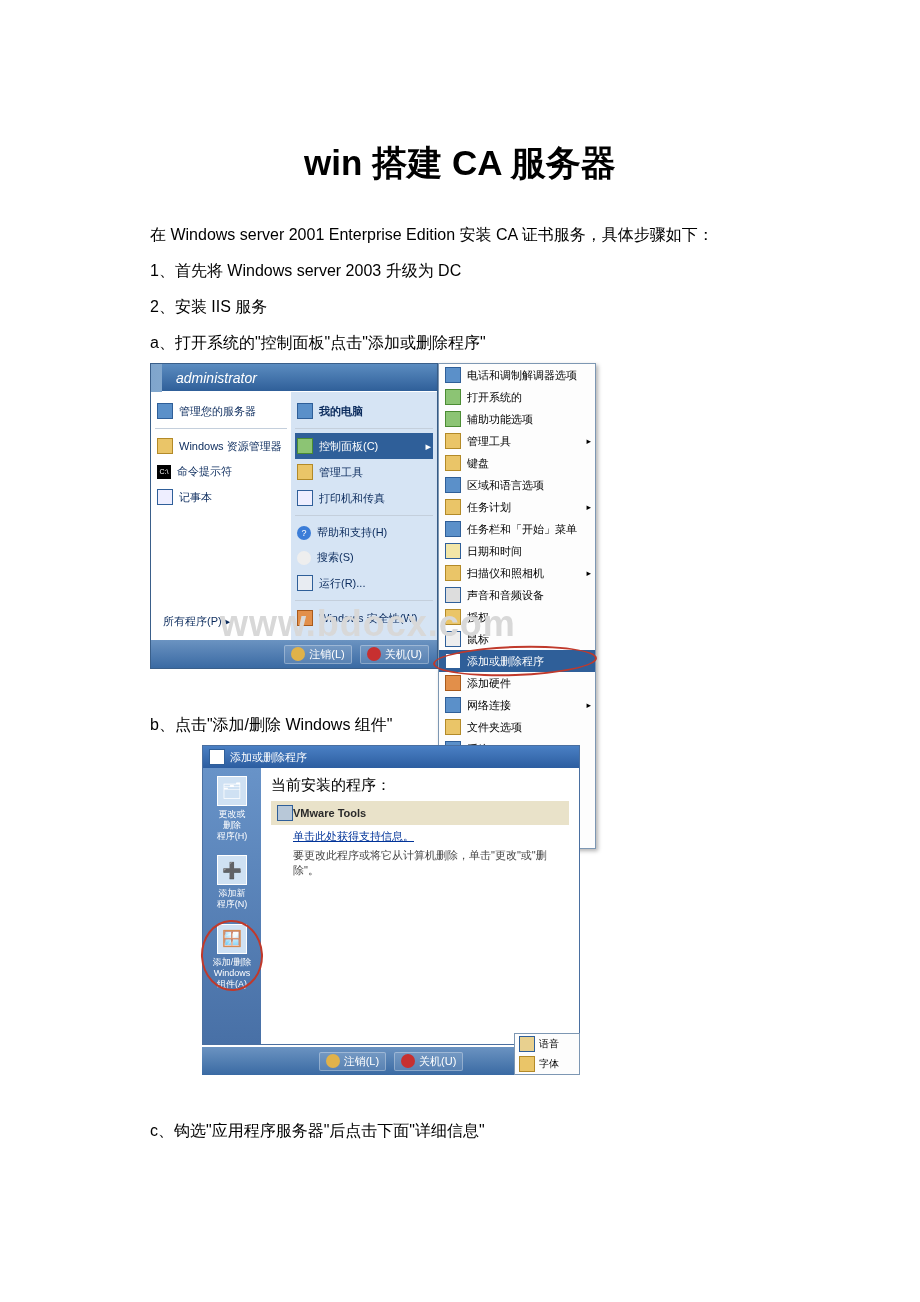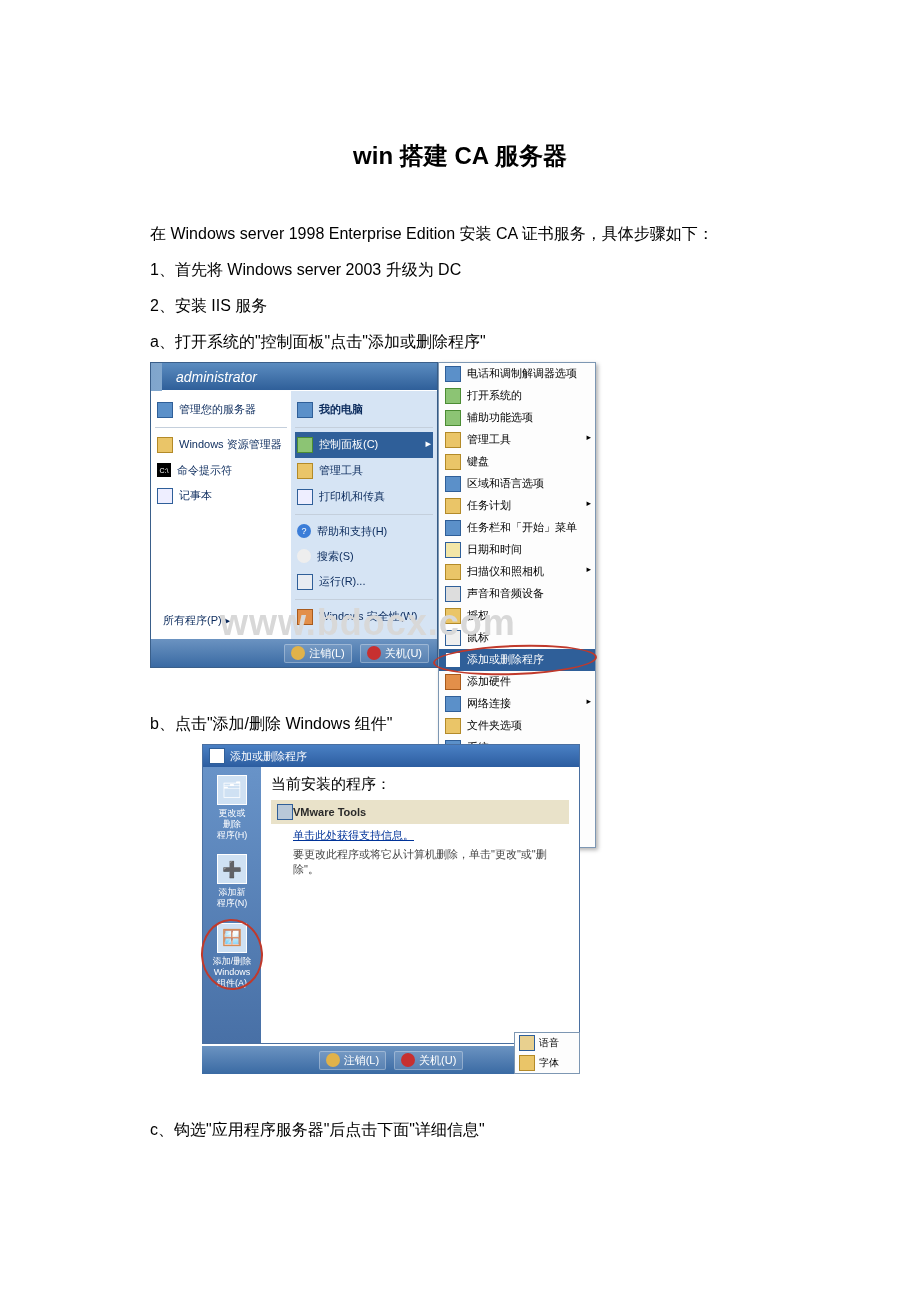--- a/index.html
+++ b/index.html
@@ -6,24 +6,24 @@
     margin: 0;
     background: #fff;
     font-family: "Microsoft YaHei", "SimSun", Arial, sans-serif;
     width: 920px;
   }
   .page {
     padding: 140px 150px 60px 150px;
   }
   .title {
     text-align: center;
-    font-size: 24px;
+    font-size: 35px;
     font-weight: bold;
     color: #000;
-    margin: 0 0 46px 0;
+    margin: 0 0 32px 0;
   }
   .para {
     font-size: 16px;
     line-height: 2;
     color: #000;
     margin: 0 0 4px 0;
   }
 
   
   .shot1 {
@@ -63,20 +63,21 @@
     box-sizing: border-box;
   }
   .s1-col-r {
     flex: 1;
     background: #d6e4f4;
     padding: 6px 4px;
     box-sizing: border-box;
   }
   .s1-item {
     display: flex;
+    align-items: center;
     gap: 6px;
     font-size: 11px;
     color: #0a2a5c;
     padding: 5px 2px;
     white-space: nowrap;
   }
   .s1-sep { height:1px; background:#c4cfdc; margin:4px 0; }
   .s1-footer {
     position: absolute;
     bottom: 0; left: 0; right: 0;
@@ -240,21 +241,21 @@
     font-size:10px;
   }
   .s2-sidepanel .row { display:flex; align-items:center; gap:4px; padding:2px 4px; }
 
 </style>
 </head>
 <body>
 
 <div class="page">
   <h1 class="title">win 搭建 CA 服务器</h1>
-  <p class="para">在 Windows server 1998 Enterprise Edition 安装 CA 证书服务，具体步骤如下：</p>
+  <p class="para">在 Windows server 2001 Enterprise Edition 安装 CA 证书服务，具体步骤如下：</p>
   <p class="para">1、首先将 Windows server 2003 升级为 DC</p>
   <p class="para">2、安装 IIS 服务</p>
   <p class="para">a、打开系统的"控制面板"点击"添加或删除程序"</p>
 
   <div class="shot1">
     <div class="s1-left">
       <div class="s1-header">administrator</div>
       <div class="s1-cols">
         <div class="s1-col-l">
           <div class="s1-item">

